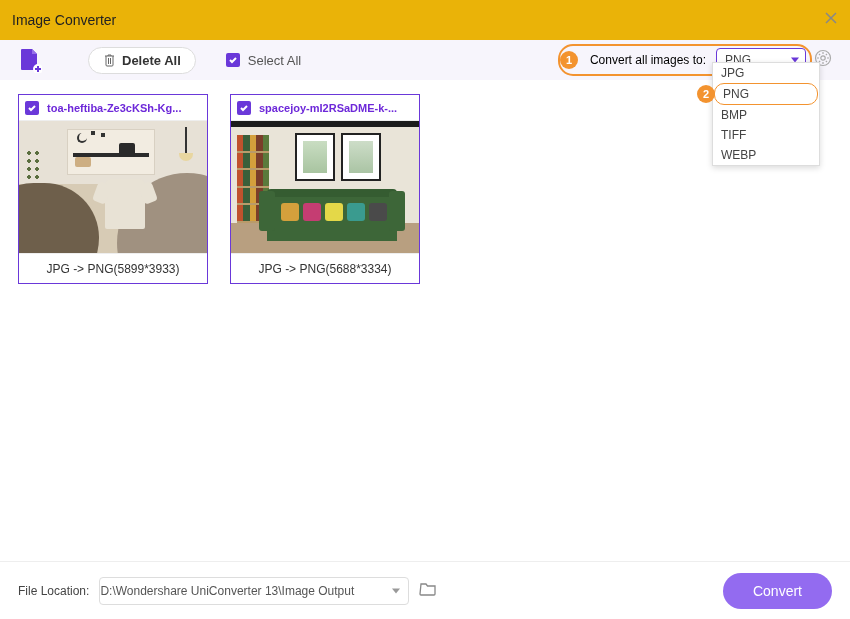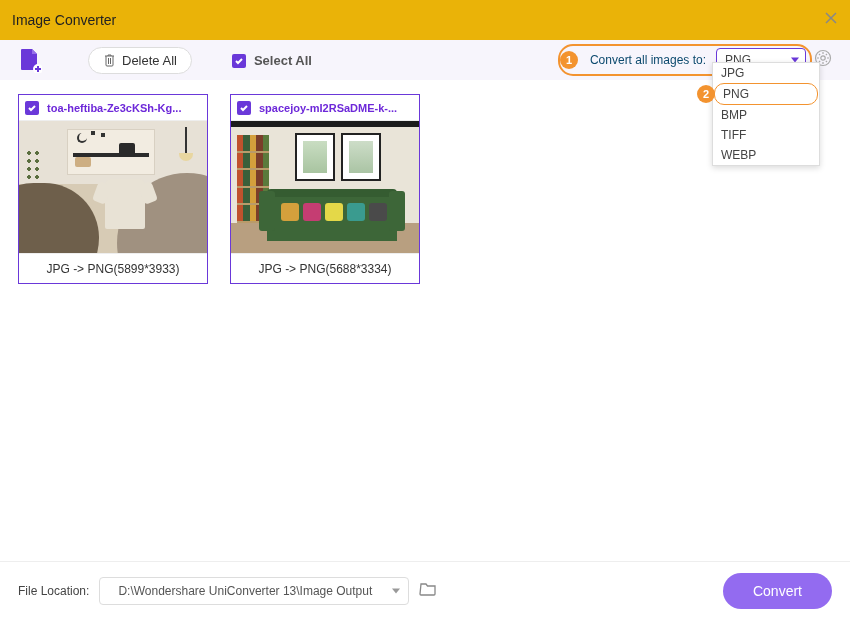--- a/index.html
+++ b/index.html
@@ -6,31 +6,31 @@
     body { width: 850px; height: 619px; background: #fff; position: relative; overflow: hidden; }
 
     
     .titlebar { height: 40px; display: flex; align-items: center; padding: 0 12px; background: #eab308; }
     .titlebar-text { font-size: 14px; color: #222; }
     .titlebar-close { margin-left: auto; color: #888; cursor: pointer; }
 
     
     .toolbar { height: 40px; display: flex; align-items: center; padding: 0 18px; background: #f7f5fc; position: relative; }
     .add-btn { display:flex; align-items:center; cursor:pointer; }
-    .delete-all-btn { display:flex; align-items:center; gap:6px; border:1px solid #ddd; border-radius:15px; padding:5px 14px; margin-left:46px; cursor:pointer; background:#fff;}
+    .delete-all-btn { display:flex; align-items:center; gap:6px; border:1px solid #ddd; border-radius:15px; padding:5px 14px; margin-left:46px; cursor:pointer; background:#fff;font-weight:bold;}
     .delete-all-btn span { font-size:13px; color:#333; }
-    .select-all { display:flex; align-items:flex-end; gap:8px; margin-left:40px; cursor:pointer;font-weight:bold; }
+    .select-all { display:flex; align-items:center; gap:8px; margin-left:30px; cursor:pointer; }
     .checkbox { width:14px; height:14px; background:#6a38d9; border-radius:2px; display:flex; align-items:center; justify-content:center; }
     .checkbox svg { display:block; }
     .select-all span { font-size:13px; color:#555; }
 
     .convert-to-group { margin-left:auto; display:flex; align-items:center; gap:10px; position:relative; }
     .convert-highlight { position:absolute; left:-32px; right:-6px; top:-4px; bottom:-4px; border:2px solid #f3932f; border-radius:15px; pointer-events:none;}
     .step-badge { position:absolute; left:-30px; width:18px; height:18px; border-radius:50%; background:#f3932f; color:#fff; font-size:11px; font-weight:bold; display:flex; align-items:center; justify-content:center; top:50%; transform:translateY(-50%); z-index:2;}
-    .convert-label { font-size:12px; color:#0c4a6e; }
+    .convert-label { font-size:12px; color:#000000; }
     .format-select { width:90px; height:24px; border:1px solid #6a38d9; border-radius:4px; display:flex; align-items:center; padding:0 6px 0 8px; font-size:12px; color:#444; background:#fff; cursor:pointer; position:relative;}
     .format-select::after { content:''; position:absolute; right:6px; border-left:4px solid transparent; border-right:4px solid transparent; border-top:5px solid #6a38d9; top:50%; transform:translateY(-50%); }
     .gear-btn { margin-left:8px; color:#999; cursor:pointer; }
 
     .dropdown { position:absolute; top:62px; left:712px; width:108px; background:#fff; border:1px solid #ddd; box-shadow:0 2px 6px rgba(0,0,0,.15); z-index:5;}
     .dropdown-item { padding:3px 8px; font-size:12px; color:#444; cursor:pointer; position:relative;}
     .dropdown-item.sel { border:1.5px solid #f3932f; border-radius:10px; margin:0 1px;}
     .dd-badge { position:absolute; left:-18px; top:50%; transform:translateY(-50%); width:18px; height:18px; border-radius:50%; background:#f3932f; color:#fff; font-size:11px; font-weight:bold; display:flex; align-items:center; justify-content:center;}
 
     
@@ -75,21 +75,21 @@
     .t2 .pillow { position:absolute; width:18px; height:18px; border-radius:3px; bottom:32px;}
     .t2 .p1 { left:50px; background:#d4a03c;}
     .t2 .p2 { left:72px; background:#c53d72;}
     .t2 .p3 { left:94px; background:#e4d848;}
     .t2 .p4 { left:116px; background:#3a9b8f;}
     .t2 .p5 { left:138px; background:#4a4a4a;}
 
     
     .footer { position:absolute; left:0; right:0; bottom:0; height:58px; border-top:1px solid #eee; display:flex; align-items:center; padding:0 18px; background:#fff;}
     .foot-label { font-size:12px; color:#444; margin-right:10px;}
-    .path-input { width:310px; height:28px; border:1px solid #ddd; border-radius:4px; display:flex; align-items:center; padding:0 18px; font-size:12px; color:#555; background:#fff; cursor:pointer; position:relative;}
+    .path-input { width:310px; height:28px; border:1px solid #ddd; border-radius:4px; display:flex; align-items:center; padding:0 0; font-size:12px; color:#555; background:#fff; cursor:pointer; position:relative;}
     .path-input::after { content:''; position:absolute; right:8px; border-left:4px solid transparent; border-right:4px solid transparent; border-top:5px solid #999; top:50%; transform:translateY(-50%);}
     .folder-btn { margin-left:10px; color:#888; cursor:pointer;}
     .convert-btn { margin-left:auto; background:#936bf0; color:#ffffff; border:none; border-radius:20px; padding:10px 30px; font-size:14px; cursor:pointer;}
   </style>
 </head>
 <body>
 
 <div class="titlebar">
   <div class="titlebar-text">Image Converter</div>
   <div class="titlebar-close">

